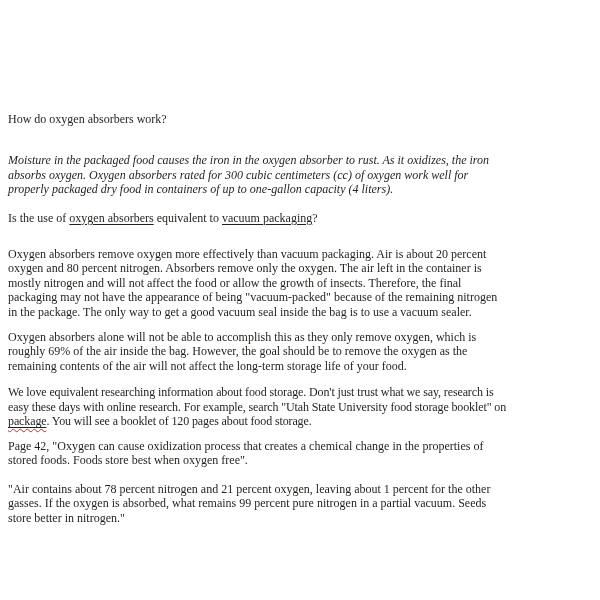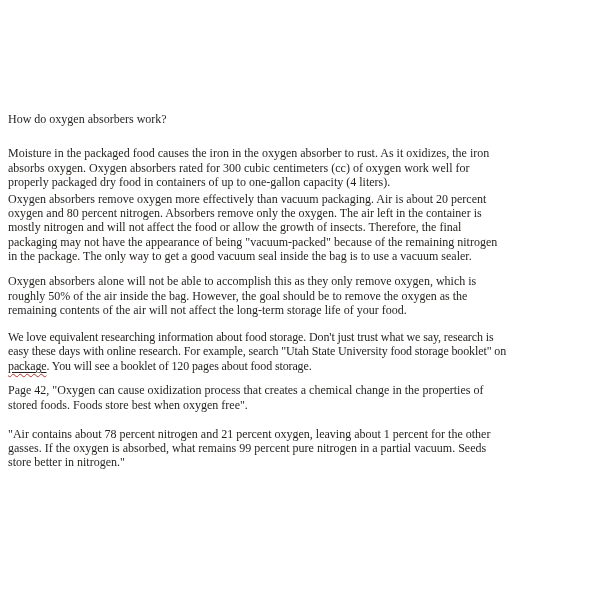--- a/index.html
+++ b/index.html
@@ -21,23 +21,23 @@
     color: #221f1c;
   }
   .page h3, .page p {
     margin: 0;
     font-size: 12px;
     line-height: 14.4px;
     font-weight: normal;
   }
   .heading { font-weight: bold; }
   .bold { font-weight: bold; letter-spacing: -0.12px; }
-  #p1 { margin-top: 20px; }
+  #p1 { margin-top: 27px; font-style: italic; }
   #h2 { margin-top: 14px; }
-  #p2 { margin-top: 2px; }
+  #p2 { margin-top: 22px; }
   #p3 { margin-top: 10.7px; }
   #p4 { margin-top: 12.5px; }
   #p5 { margin-top: 10px; }
   #p6 { margin-top: 14.5px; }
   .u {
     text-decoration: underline;
     text-decoration-thickness: 1px;
     text-underline-offset: 1.5px;
   }
   .sq {
@@ -49,23 +49,24 @@
   }
 </style>
 </head>
 <body>
 
 <div class="page">
   <h3 id="h1" class="heading">How do oxygen absorbers work?</h3>
 
   <p id="p1">Moisture in the packaged food causes the iron in the oxygen absorber to rust. As it oxidizes, the iron absorbs oxygen. Oxygen absorbers rated for 300 cubic centimeters (cc) of oxygen work well for properly packaged dry food in containers of up to one-gallon capacity (4 liters).</p>
 
+  <h3 id="h2" class="heading"><span>Is the use of </span><span class="u">oxygen absorbers</span><span> equivalent to </span><span class="u">vacuum packaging</span><span>?</span></h3>
 
   <p id="p2">Oxygen absorbers remove oxygen more effectively than vacuum packaging. Air is about 20 percent oxygen and 80 percent nitrogen. Absorbers remove only the oxygen. The air left in the container is mostly nitrogen and will not affect the food or allow the growth of insects. Therefore, the final packaging may not have the appearance of being "vacuum-packed" because of the remaining nitrogen in the package. The only way to get a good vacuum seal inside the bag is to use a vacuum sealer.</p>
 
-  <p id="p3">Oxygen absorbers alone will not be able to accomplish this as they only remove oxygen, which is roughly 50% of the air inside the bag. However, the goal should be to remove the oxygen as the remaining contents of the air will not affect the long-term storage life of your food.</p>
+  <p id="p3">Oxygen absorbers alone will not be able to accomplish this as they only remove oxygen, which is roughly 69% of the air inside the bag. However, the goal should be to remove the oxygen as the remaining contents of the air will not affect the long-term storage life of your food.</p>
 
   <p id="p4" class="bold"><span>We love equivalent researching information about food storage. Don't just trust what we say, research is easy these days with online research. For example, search "Utah State University food storage booklet" on </span><span class="u"><span class="sq">package</span></span><span>. You will see a booklet of 120 pages about food storage.</span></p>
 
   <p id="p5">Page 42, "Oxygen can cause oxidization process that creates a chemical change in the properties of stored foods. Foods store best when oxygen free".</p>
 
   <p id="p6">"Air contains about 78 percent nitrogen and 21 percent oxygen, leaving about 1 percent for the other gasses. If the oxygen is absorbed, what remains 99 percent pure nitrogen in a partial vacuum. Seeds store better in nitrogen."</p>
 </div>
 
 </body></html>

